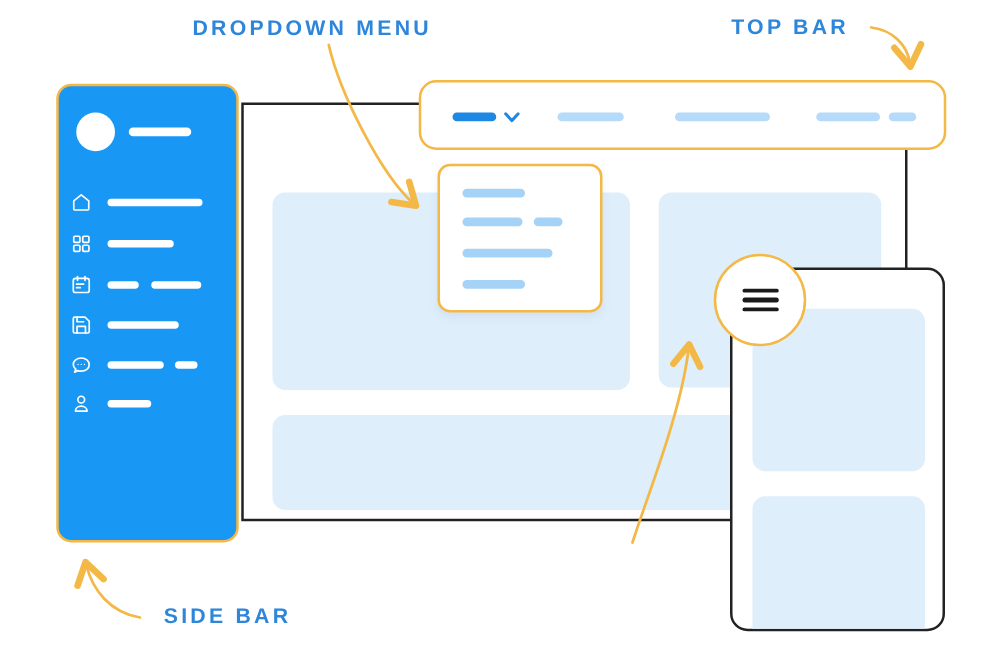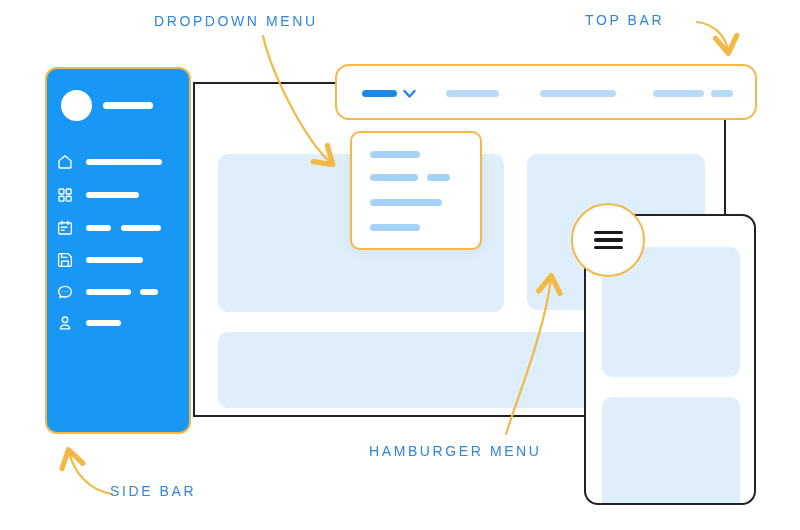--- a/index.html
+++ b/index.html
@@ -45,21 +45,21 @@
   .pblock{position:absolute;background:var(--block-pale,#DFEEFB);border-radius:10px;left:16px;width:138px;}
   .p1{top:31px;height:130px;}
   .p2{top:181px;height:120px;}
 
   .hamburger-circle{position:absolute;left:571px;top:203px;width:70px;height:70px;background:#fff;
                     border:2px solid var(--orange,#F3B845);border-radius:50%;z-index:8;
                     display:flex;flex-direction:column;justify-content:center;align-items:center;gap:4.4px;}
   .hline{width:29px;height:3.4px;background:#1a1a1a;border-radius:2px;}
 
   
-  .note{position:absolute;color:var(--label-blue,#2E86DB);font-weight:normal;font-size:14px;
+  .note{position:absolute;color:var(--label-blue,#2E86DB);font-weight:bold;font-size:17px;
         letter-spacing:2.6px;z-index:9;white-space:nowrap;}
 
   
   .arrows{position:absolute;left:0;top:0;width:800px;height:530px;z-index:9;pointer-events:none;}
   .arrow-stroke{stroke:var(--orange,#F3B845);fill:none;stroke-width:2.2;stroke-linecap:round;stroke-linejoin:round;}
 
   .sidebar-icon{stroke:#fff;fill:none;stroke-width:1.8;stroke-linecap:round;stroke-linejoin:round;}
 </style>
 </head>
 <body>
@@ -173,16 +173,15 @@
       </marker>
     </defs>
     <path class="arrow-stroke" d="M263 36 C272 75 305 140 331 163" marker-end="url(#ah)"></path>
     <path class="arrow-stroke" d="M697 22 C714 24 726 36 728 51" marker-end="url(#ah)"></path>
     <path class="arrow-stroke" d="M506 434 C518 396 545 330 551 278" marker-end="url(#ah)"></path>
     <path class="arrow-stroke" d="M112 494 C88 490 74 472 69 452" marker-end="url(#ah)"></path>
   </svg>
 
   <div class="note" style="left:154px;top:13px;">DROPDOWN MENU</div>
   <div class="note" style="left:585px;top:12px;">TOP BAR</div>
-  <div class="note" style="left:369px;top:443px;">HAMBURGER MENU</div>
-  <div class="note" style="left:110px;top:483px;">SIDE BAR</div>
+  <div class="note" style="left:131px;top:483px;">SIDE BAR</div>
 
 </div>
 
 </body></html>

